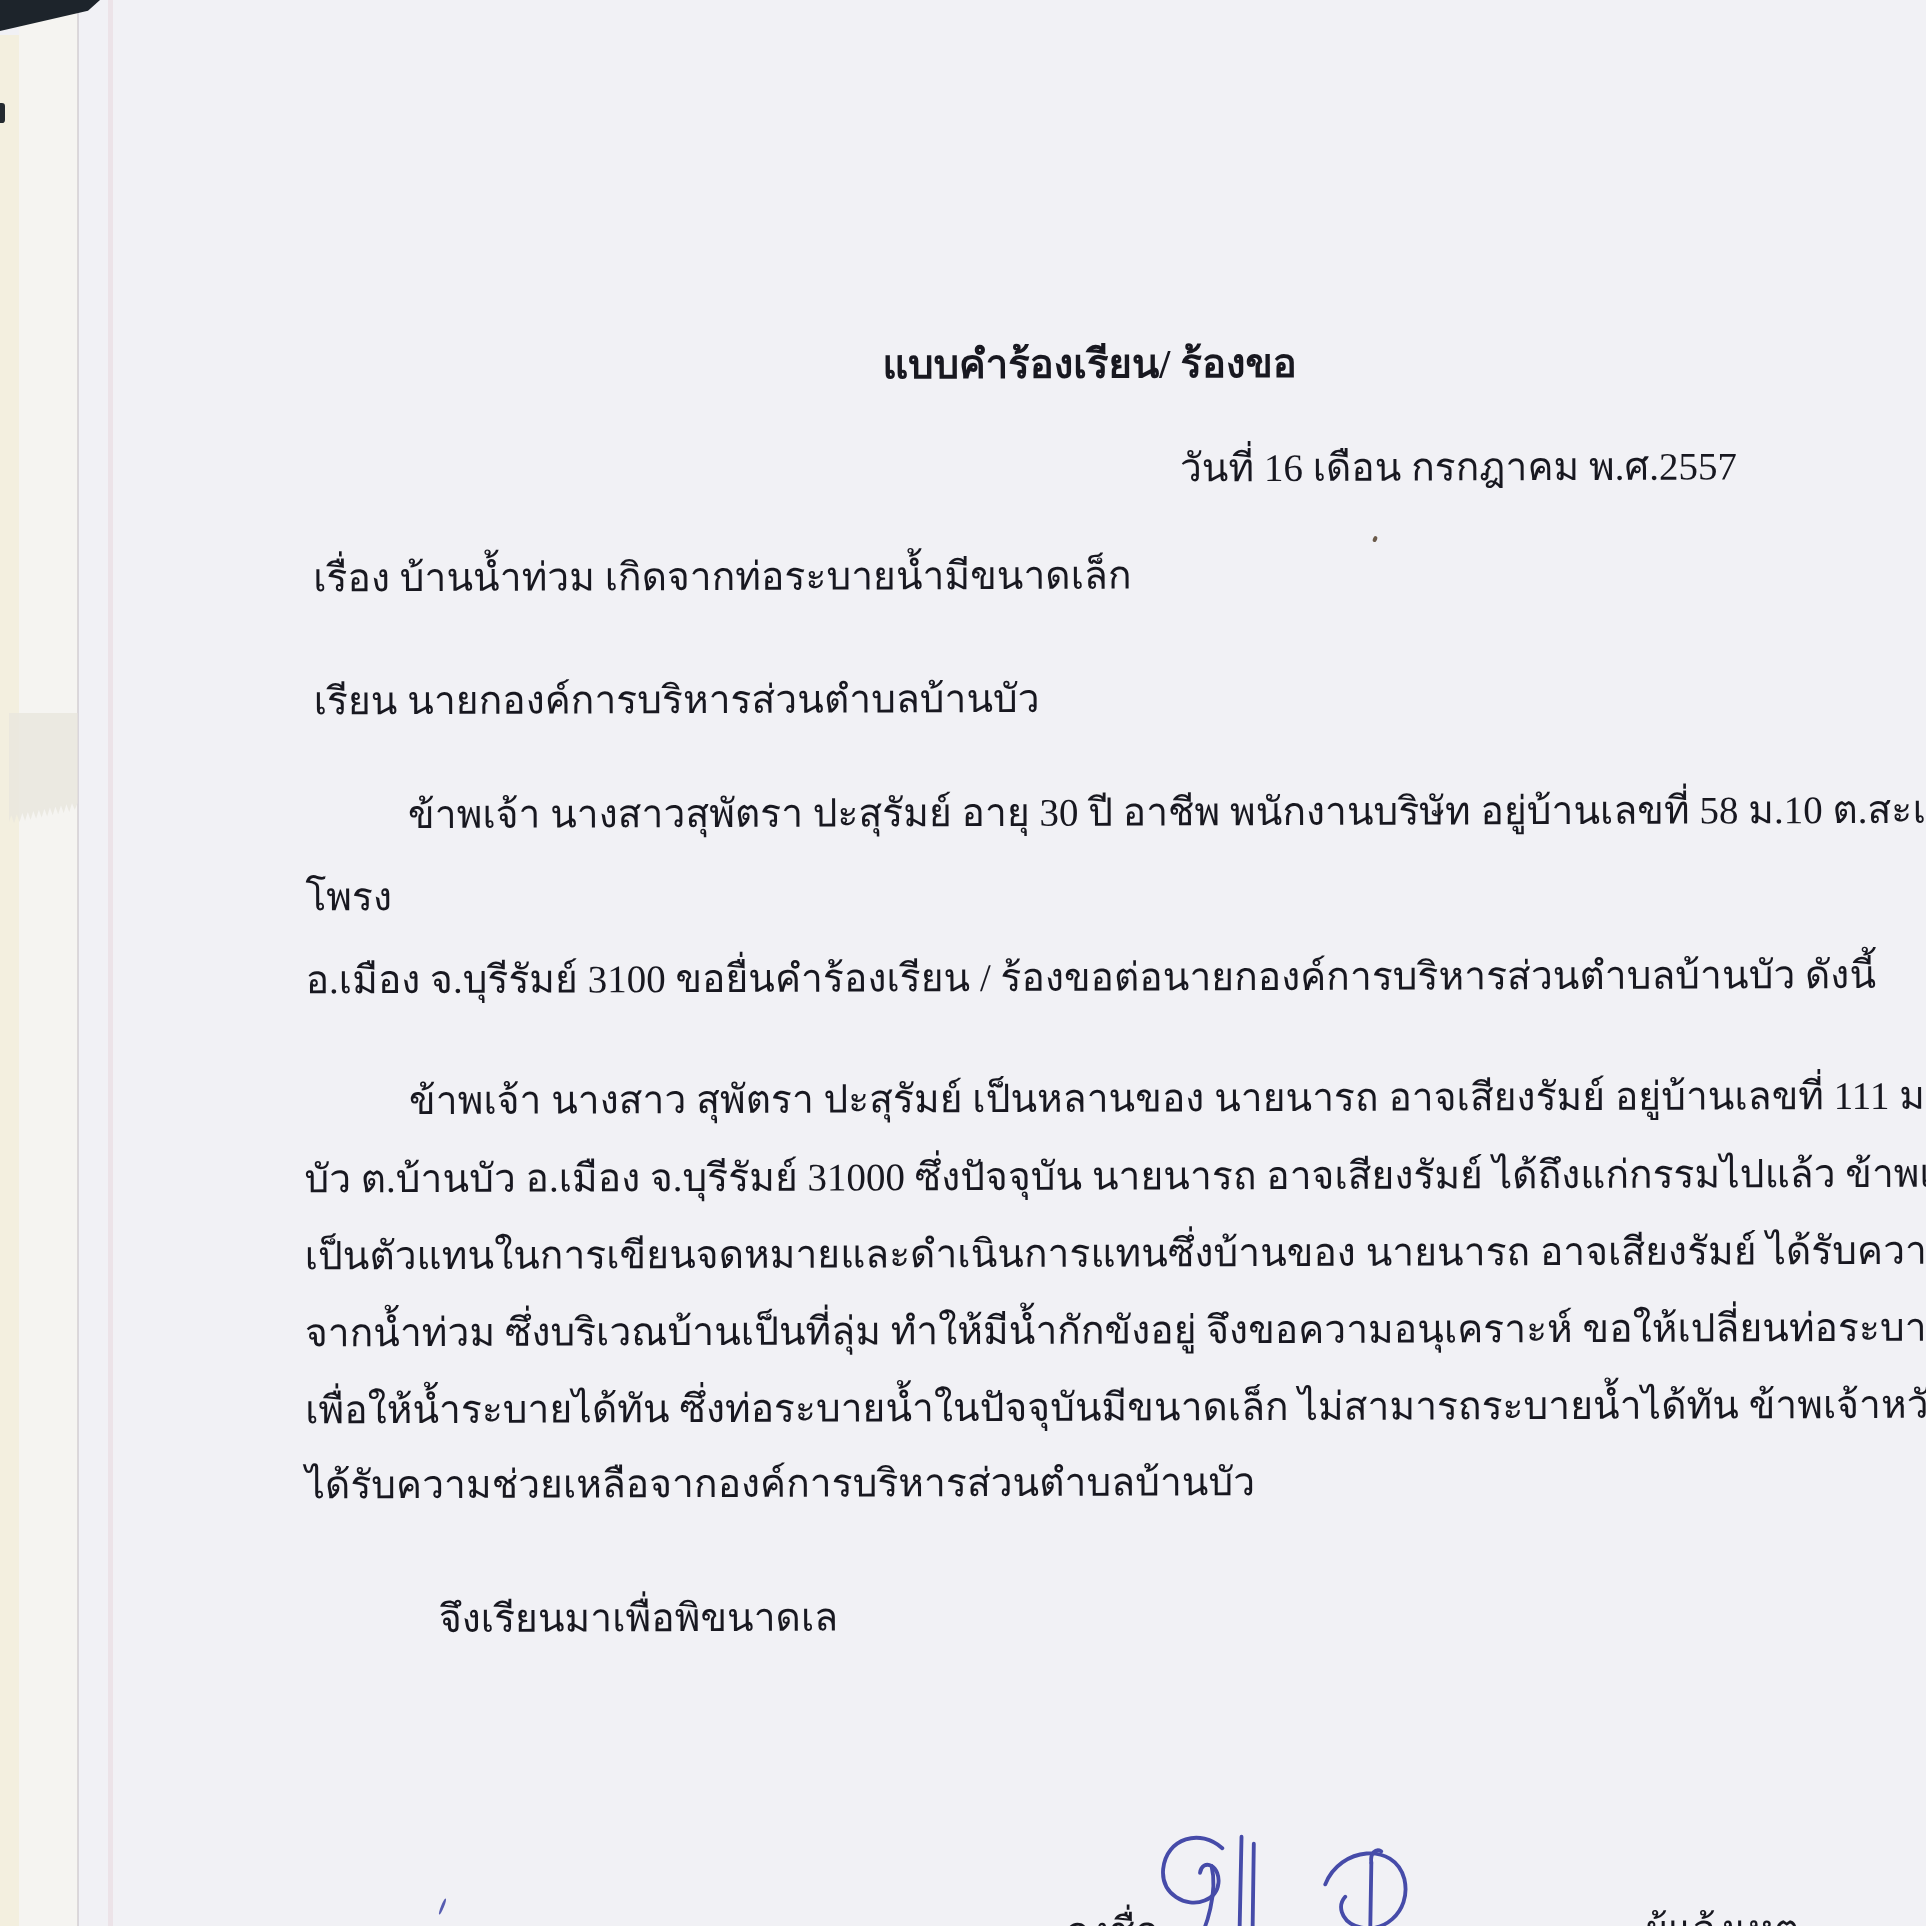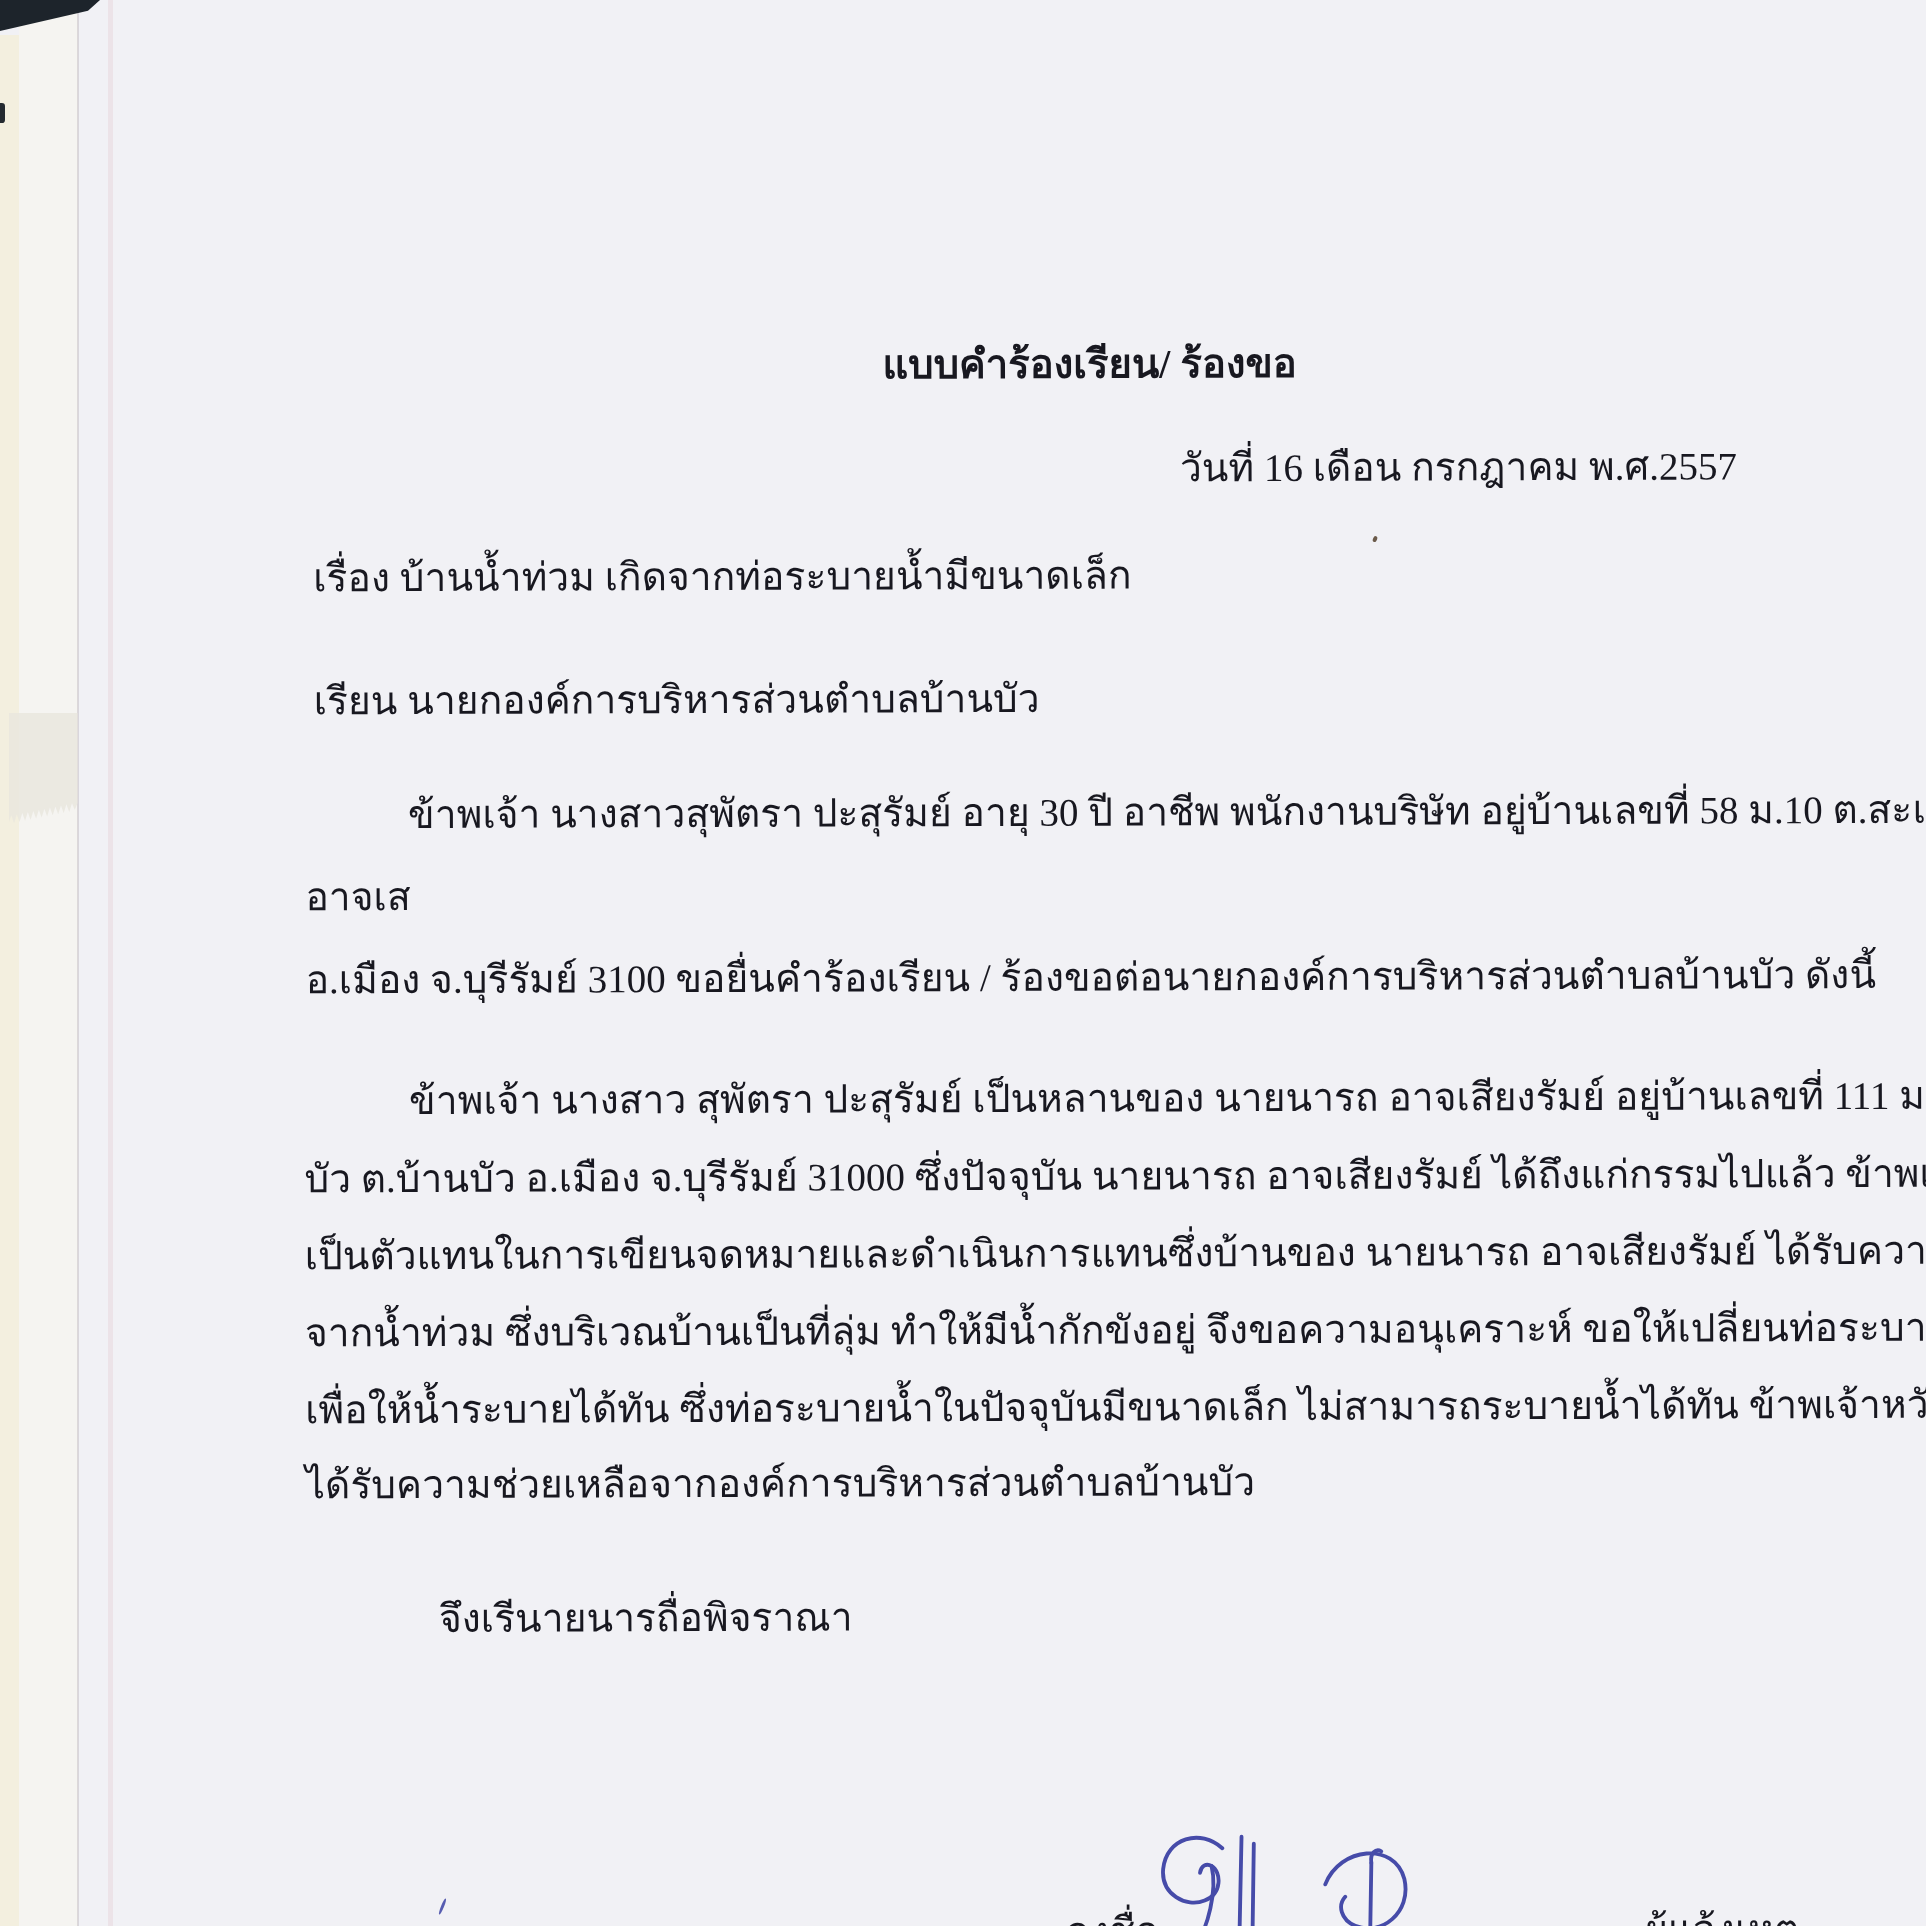--- a/index.html
+++ b/index.html
@@ -44,31 +44,31 @@
   <div class="speck-1"></div>
   <div class="pen-tick"></div>
 
   <div class="printed">
     <div class="line title" style="left:885px;top:338px;">แบบคำร้องเรียน/ ร้องขอ</div>
     <div class="line" style="left:1182px;top:443px;">วันที่ 16 เดือน กรกฎาคม พ.ศ.2557</div>
     <div class="line" style="left:315px;top:550px;">เรื่อง บ้านน้ำท่วม เกิดจากท่อระบายน้ำมีขนาดเล็ก</div>
     <div class="line" style="left:315px;top:673px;">เรียน นายกองค์การบริหารส่วนตำบลบ้านบัว</div>
 
     <div class="line" style="left:409px;top:787px;">ข้าพเจ้า นางสาวสุพัตรา ปะสุรัมย์  อายุ 30 ปี  อาชีพ พนักงานบริษัท  อยู่บ้านเลขที่ 58  ม.10 ต.สะแก</div>
-    <div class="line" style="left:306px;top:869px;">อาจเส</div>
+    <div class="line" style="left:306px;top:869px;">โพรง</div>
     <div class="line" style="left:306px;top:952px;">อ.เมือง จ.บุรีรัมย์ 3100  ขอยื่นคำร้องเรียน / ร้องขอต่อนายกองค์การบริหารส่วนตำบลบ้านบัว ดังนี้</div>
 
     <div class="line" style="left:409px;top:1073px;">ข้าพเจ้า นางสาว สุพัตรา ปะสุรัมย์ เป็นหลานของ นายนารถ อาจเสียงรัมย์ อยู่บ้านเลขที่ 111 ม.18 บ้าน</div>
     <div class="line" style="left:304px;top:1151px;">บัว ต.บ้านบัว อ.เมือง จ.บุรีรัมย์ 31000 ซึ่งปัจจุบัน นายนารถ อาจเสียงรัมย์ ได้ถึงแก่กรรมไปแล้ว ข้าพเจ้าขอ</div>
     <div class="line" style="left:304px;top:1228px;">เป็นตัวแทนในการเขียนจดหมายและดำเนินการแทนซึ่งบ้านของ นายนารถ อาจเสียงรัมย์ ได้รับความเดือดร้อน</div>
     <div class="line" style="left:304px;top:1305px;">จากน้ำท่วม ซึ่งบริเวณบ้านเป็นที่ลุ่ม ทำให้มีน้ำกักขังอยู่ จึงขอความอนุเคราะห์ ขอให้เปลี่ยนท่อระบายน้ำ</div>
     <div class="line" style="left:304px;top:1382px;">เพื่อให้น้ำระบายได้ทัน  ซึ่งท่อระบายน้ำในปัจจุบันมีขนาดเล็ก ไม่สามารถระบายน้ำได้ทัน ข้าพเจ้าหวังว่าคง</div>
     <div class="line" style="left:304px;top:1457px;">ได้รับความช่วยเหลือจากองค์การบริหารส่วนตำบลบ้านบัว</div>
 
-    <div class="line" style="left:437px;top:1591px;">จึงเรีนายนารถื่อพิจราณา</div>
+    <div class="line" style="left:437px;top:1591px;">จึงเรียนมาเพื่อพิขนาดเล</div>
 
     <div class="line" style="left:1063px;top:1906px;">ลงชื่อ</div>
 
     <div class="line" style="left:1642px;top:1906px;">ผู้แจ้งเหตุ</div>
 
   </div>
 
   <svg class="sig-svg" width="316" height="169" viewBox="0 0 820 440">
     <g fill="none" stroke="#3d43a5" stroke-width="10" stroke-linecap="round" stroke-linejoin="round" opacity="0.95">
       <path d="M252,58 C196,6 106,30 98,112 C92,178 158,214 206,194 C252,176 250,120 224,104 C210,96 196,104 194,122"></path>

